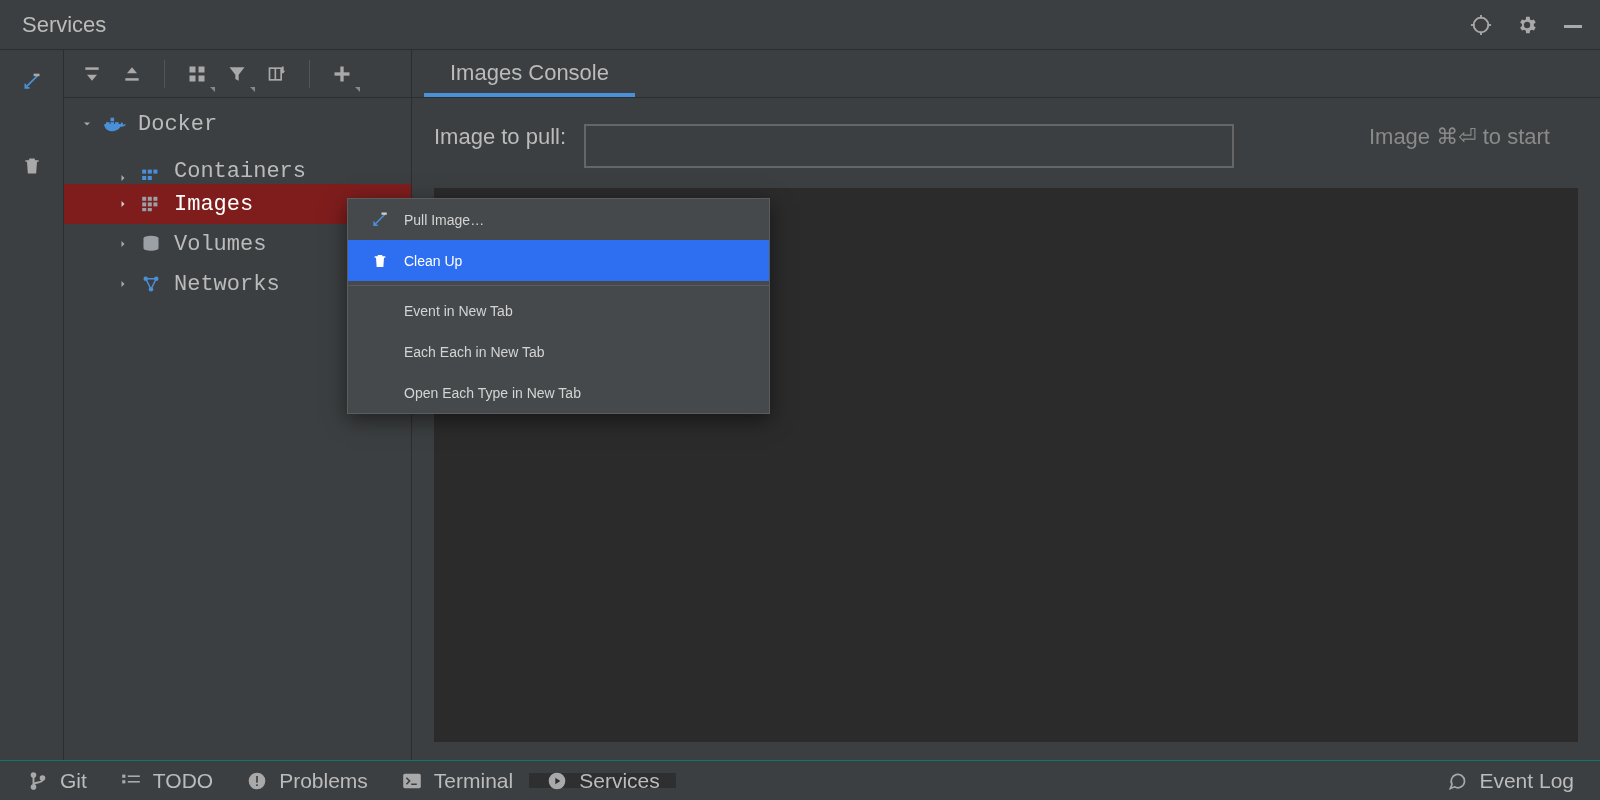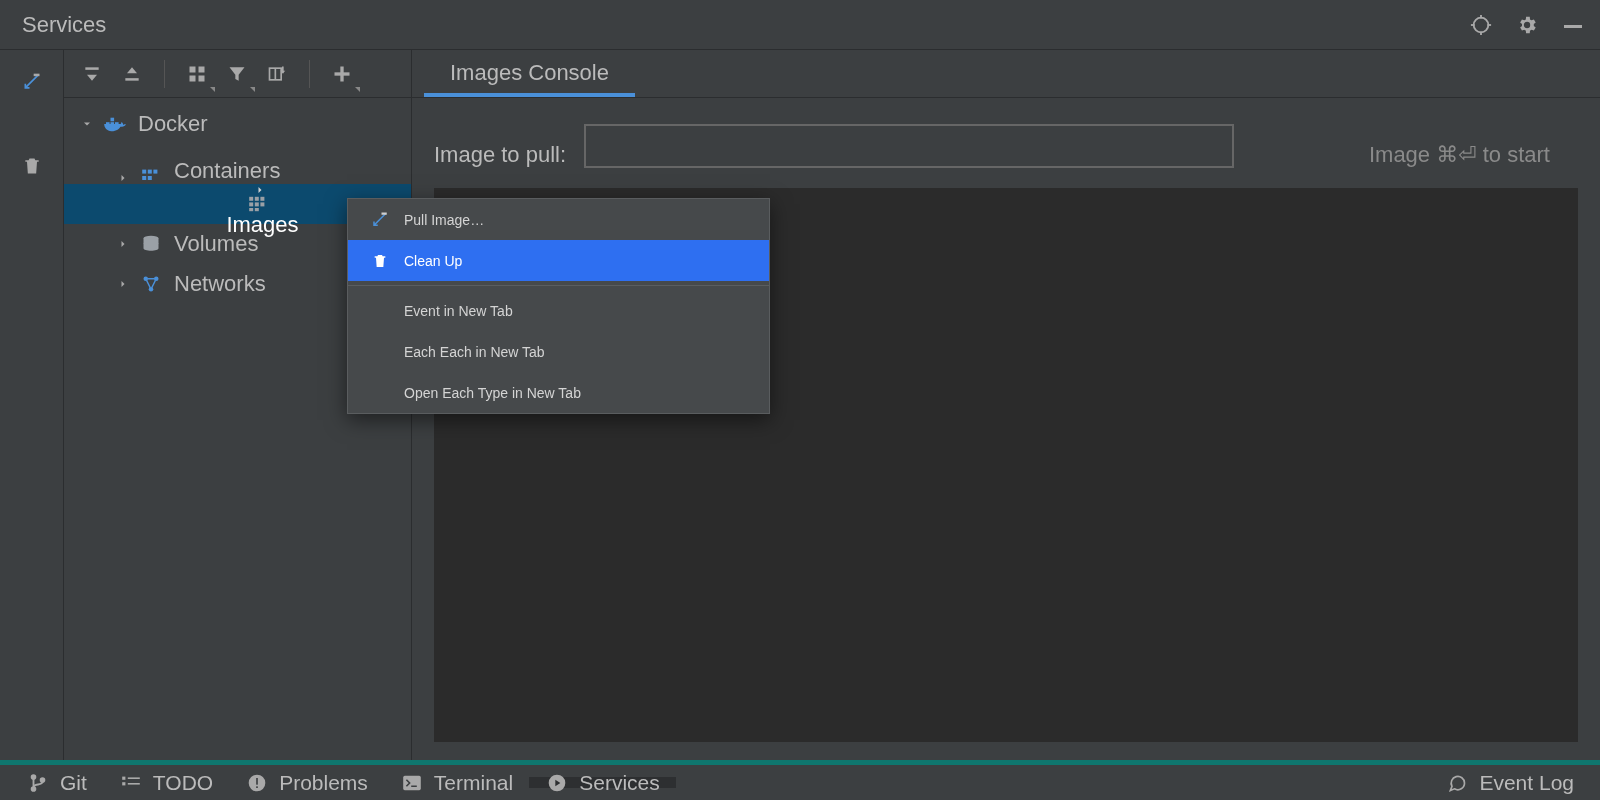--- a/index.html
+++ b/index.html
@@ -25,44 +25,44 @@
   .tb-min { width:18px; height:3px; background:#a9a9a9; margin-top:4px;}
   svg { display:block; }
 
   .main { flex:1; display:flex; min-height:0; }
   .left-rail { width:64px; background:#3c3f41; border-right:1px solid #2b2d2f; display:flex; flex-direction:column; align-items:center; padding-top:8px;}
   .left-rail .rail-btn { width:48px; height:40px; display:flex; align-items:center; justify-content:center; color:#a0a0a0; margin-bottom:4px; cursor:pointer;}
   .toolbar-row { height:48px; background:#3c3f41; border-bottom:1px solid #2b2d2f; display:flex; align-items:center; padding-left:8px;}
   .toolbar-row .tbtn { width:40px; height:40px; display:flex; align-items:center; justify-content:center; color:#a9a9a9; cursor:pointer; }
   .toolbar-row .sep { width:1px; height:28px; background:#555; margin:0 12px;}
   .tree-area { width:348px; display:flex; flex-direction:column; background:#3c3f41; border-right:1px solid #2b2d2f; position:relative;}
-  .tree { flex:1; overflow:hidden; padding-top:6px;}
+  .tree { flex:1; overflow:hidden; padding-top:6px;font-family:Liberation Mono, monospace;}
   .tree-row { height:40px; display:flex; align-items:center; color:#bbbbbb; cursor:pointer; white-space:nowrap;}
-  .tree-row.selected { background:#0c4a6e; color:#fff;flex-direction:column; }
+  .tree-row.selected { background:#7f1d1d; color:#fff; }
   .chev { width:18px; display:flex; justify-content:center; color:#a0a0a0; margin-right:6px;}
   .node-icon { width:26px; display:flex; justify-content:center; margin-right:10px;}
   .content { flex:1; display:flex; flex-direction:column; background:#3c3f41; position:relative;}
   .tabbar { height:48px; display:flex; align-items:flex-end; border-bottom:1px solid #2b2d2f; padding-left:12px;}
   .tab { height:48px; display:flex; align-items:center; padding:0 26px; color:#bbbbbb; position:relative; cursor:pointer;}
   .tab.active::after{ content:""; position:absolute; left:0; right:0; bottom:0; height:4px; background:#4a90d9;}
-  .pullrow { display:flex; align-items:flex-end; padding:26px 22px 12px 22px; color:#bbbbbb;}
+  .pullrow { display:flex; align-items:flex-start; padding:26px 22px 12px 22px; color:#bbbbbb;}
   .pullrow label { margin-right:18px; font-size:22px;}
   .pullrow input { flex:0 0 650px; height:44px; background:transparent; border:2px solid #666; padding:0 10px; color:#ddd; font-size:20px; outline:none;}
   .hint { margin-left:auto; color:#8a8a8a; font-size:22px; padding-right:28px; white-space:nowrap;}
   .console { flex:1; margin:8px 22px 18px 22px; background:#2b2b2b; }
 
   
   .ctx { position:absolute; top:198px; left:347px; width:423px; background:#46494b; border:1px solid #5a5d5f; box-shadow:0 6px 20px rgba(0,0,0,0.5); z-index:50;}
   .ctx-item { height:41px; display:flex; align-items:center; padding:0 18px; color:#d4d4d4; cursor:pointer; font-size:14px;}
   .ctx-item .ci-icon{ width:28px; display:flex; justify-content:center; margin-right:10px; color:#cfcfcf;}
   .ctx-item.hl { background:#2e6ff1; color:#fff;}
   .ctx-item.hl .ci-icon{ color:#fff;}
   .ctx-sep { height:1px; background:#5a5d5f; margin:4px 0;}
 
-  .statusbar { height:40px; background:#3c3f41; border-top:5px solid #0f766e; display:flex; align-items:center; padding:12px 10px;}
+  .statusbar { height:40px; background:#3c3f41; border-top:1px solid #0f766e; display:flex; align-items:center; padding:12px 10px;}
   .sb-item { display:flex; align-items:center; color:#bbbbbb; padding:0 16px; height:100%; cursor:pointer; font-size:21px;}
   .sb-item.active { background:#2d2f31;}
   .sb-icon { width:24px; height:24px; display:flex; align-items:center; justify-content:center; margin-right:10px; color:#a9a9a9;}
   .sb-spacer { flex:1;}
 
   
   .corner-tri { width:0;height:0;border-left:5px solid transparent;border-top:5px solid #888; position:absolute; right:2px; bottom:2px;}
   .tbtn { position:relative;}
 </style>
 </head>

